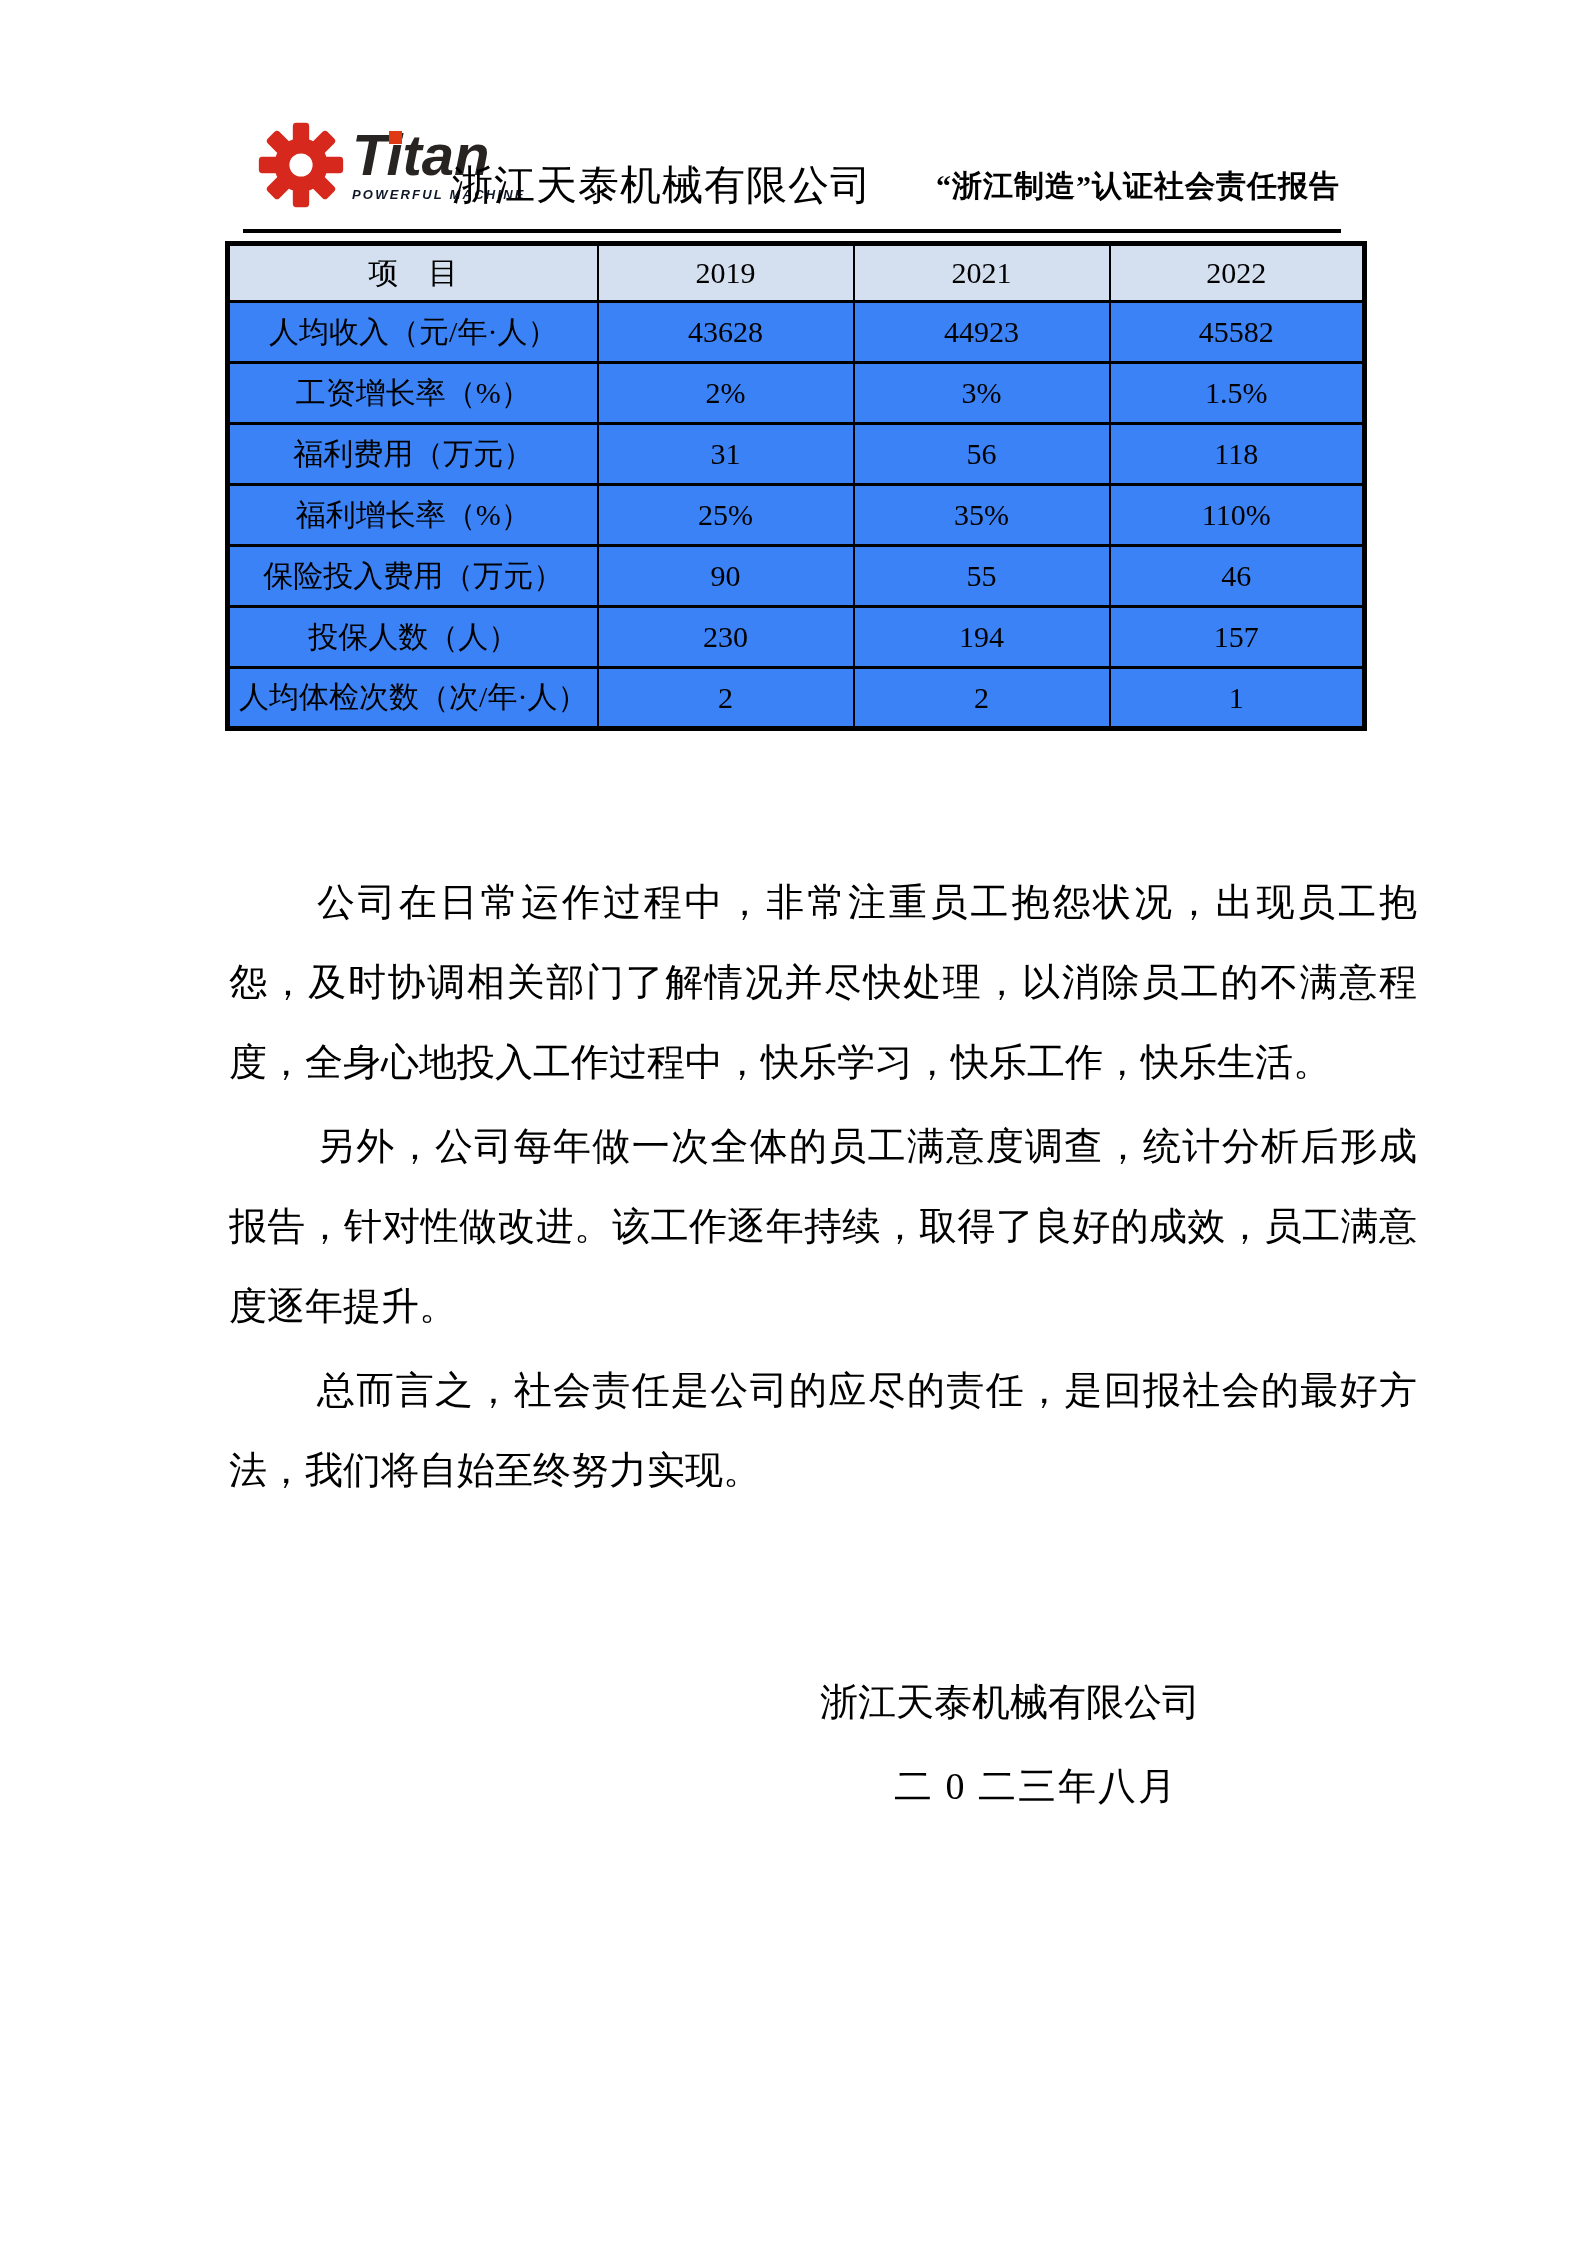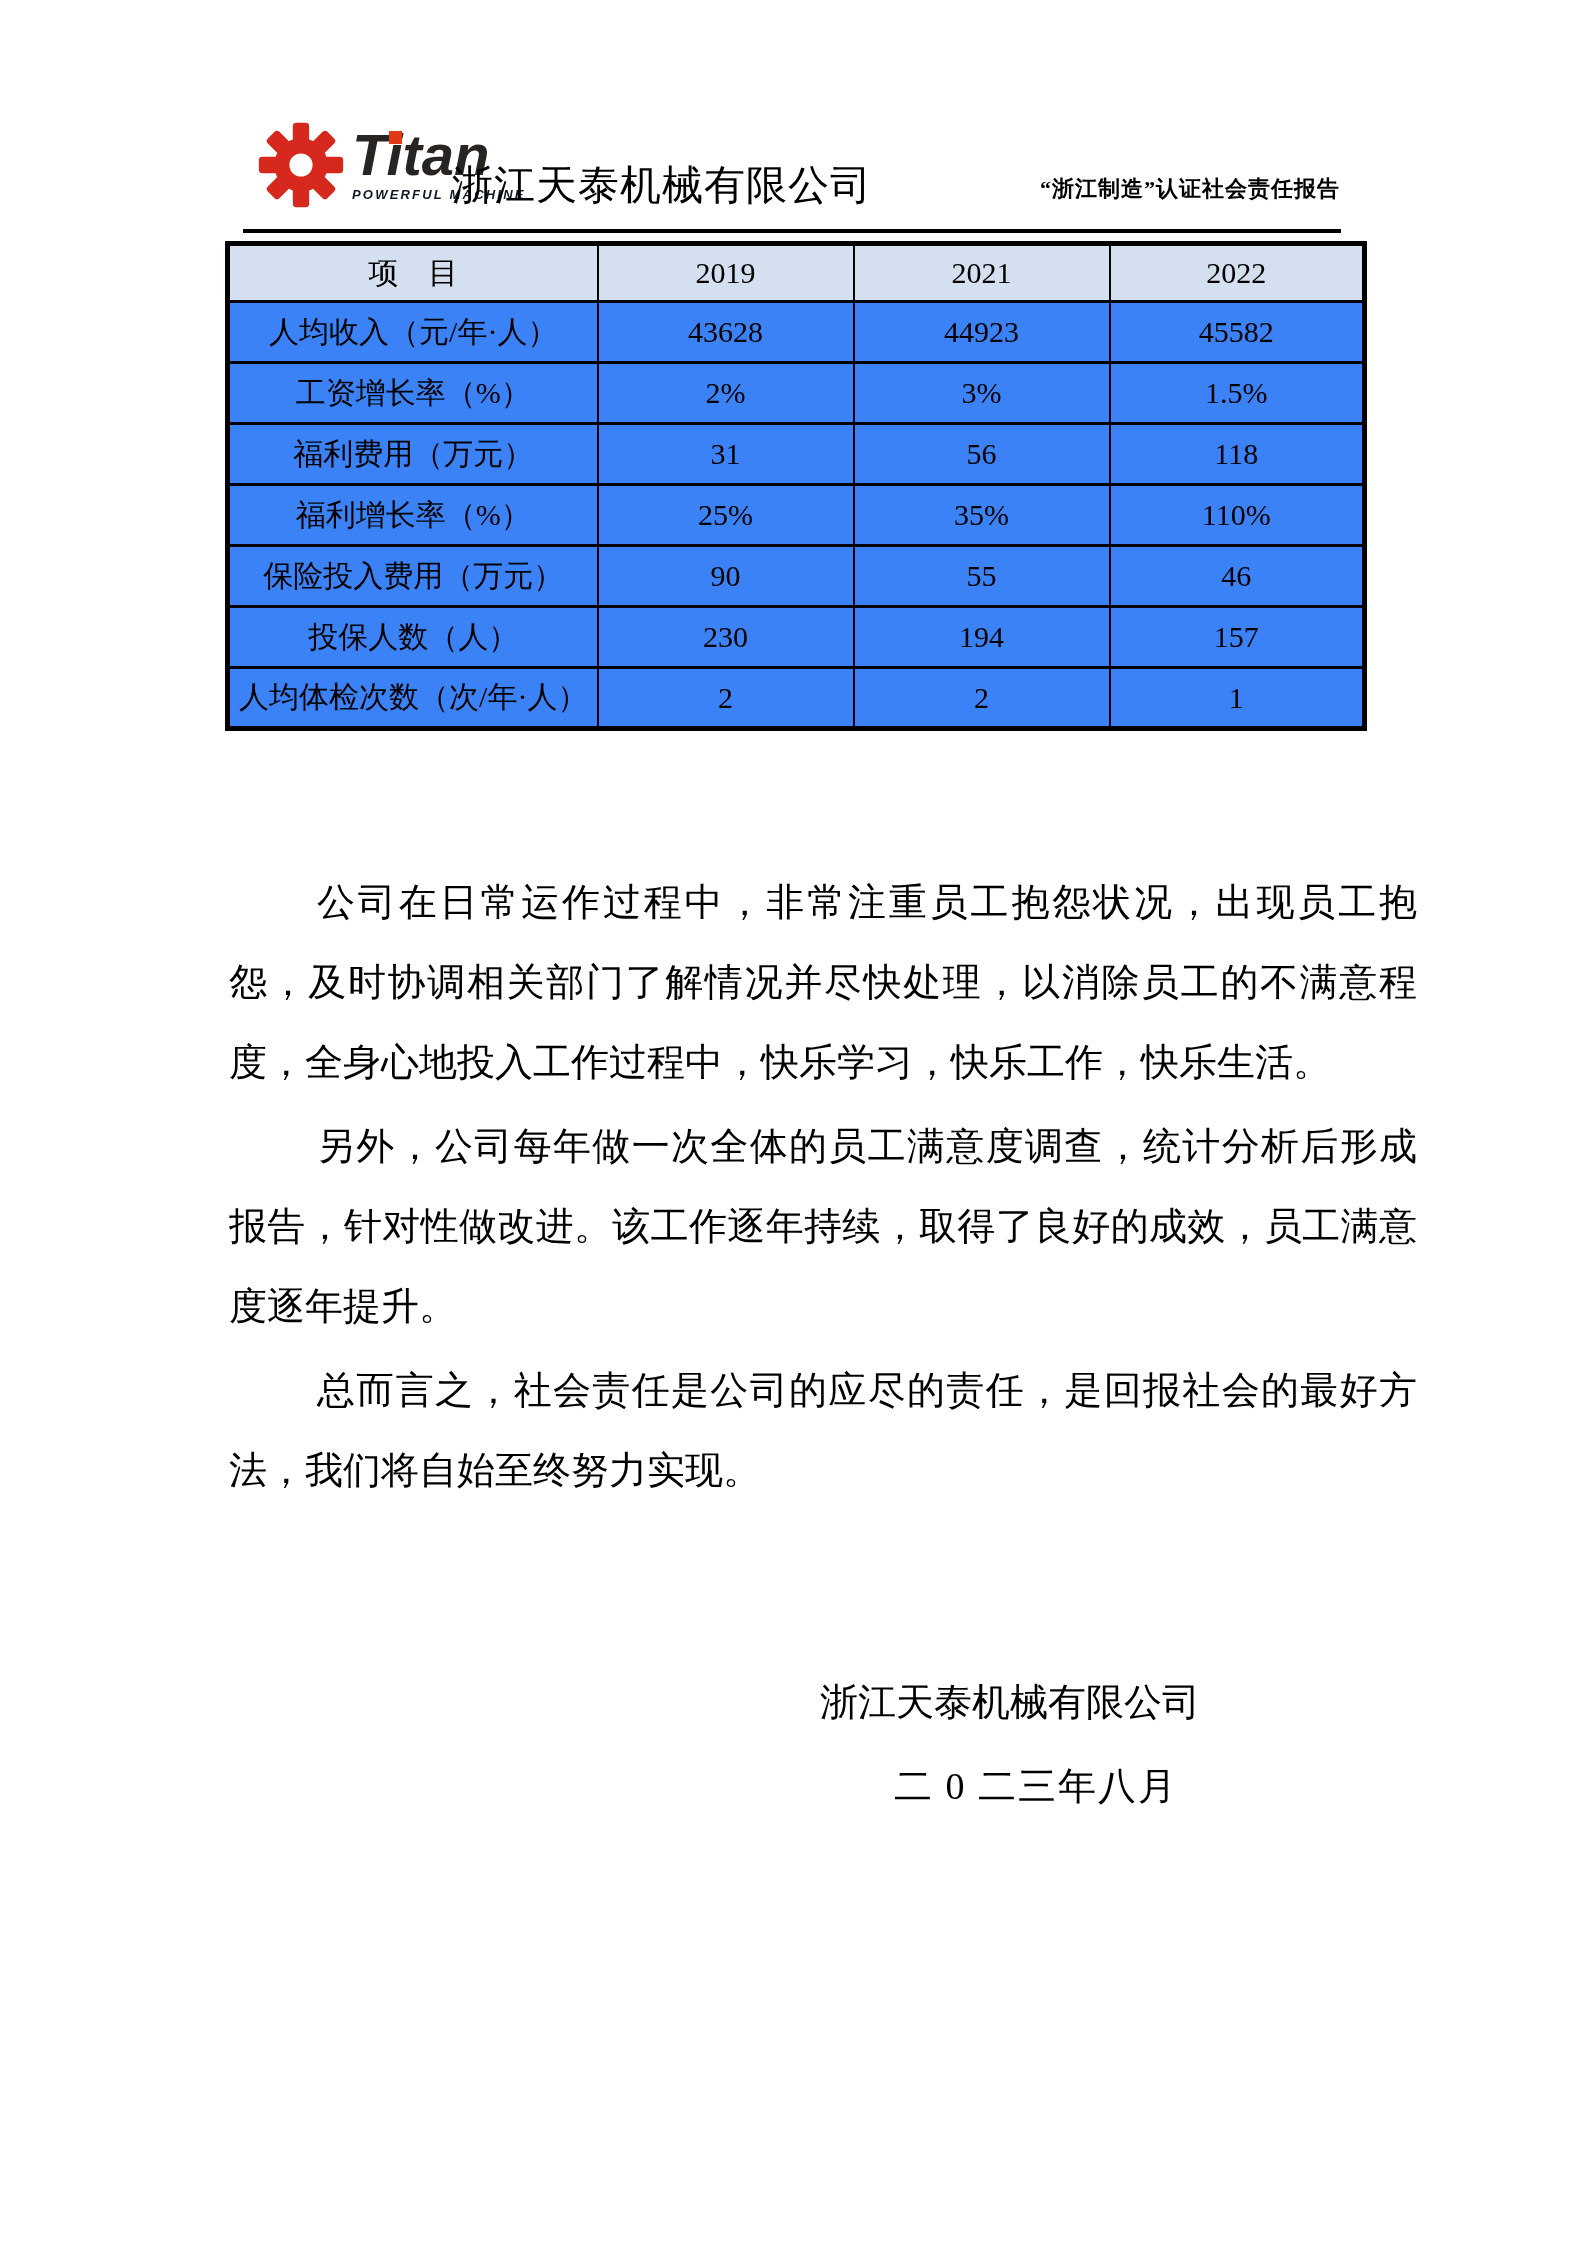--- a/index.html
+++ b/index.html
@@ -47,22 +47,22 @@
 
   .header-company {
     position: absolute;
     left: 452px; top: 158px;
     font-size: 41px;
     letter-spacing: 1px;
     white-space: nowrap;
   }
   .header-report-title {
     position: absolute;
-    right: 247px; top: 174px;
-    font-size: 22px;
+    right: 247px; top: 166px;
+    font-size: 30px;
     font-weight: 700;
     letter-spacing: 1px;
     white-space: nowrap;
   }
   .header-rule {
     position: absolute;
     left: 243px; top: 229px;
     width: 1098px; height: 4px;
     background: #000000;
   }

